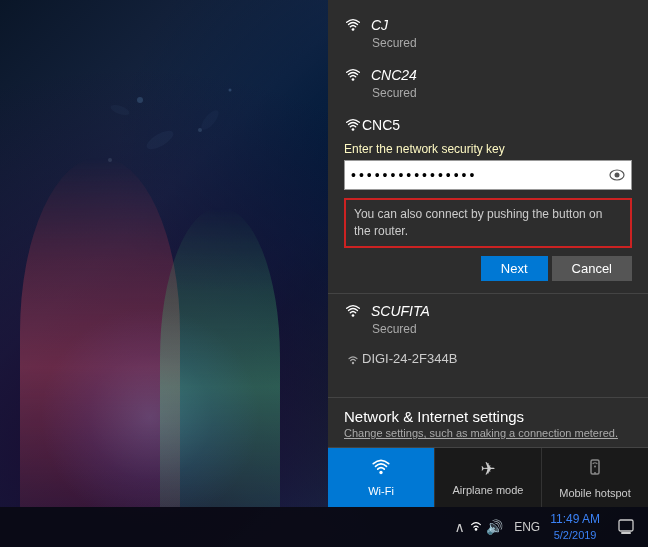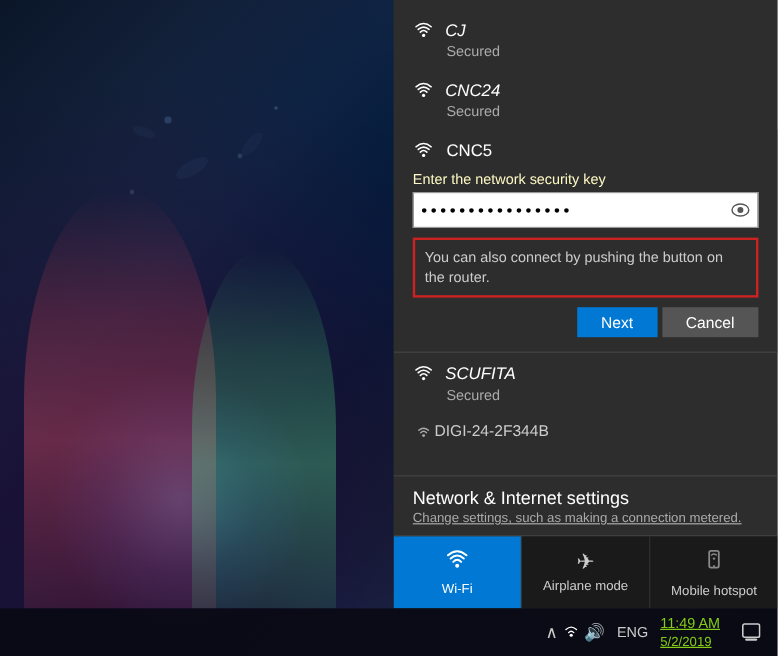--- a/index.html
+++ b/index.html
@@ -82,26 +82,25 @@
       display: flex;
       align-items: center;
       gap: 4px;
       margin-right: 4px;
     }
     .tray-icon {
       font-size: 14px;
       color: #ccc;
     }
     .taskbar-time {
-      text-align: left;
+      text-align: center;
       line-height: 1.3;
       font-size: 12px;
-      color: #84cc16;
+      color: #3b82f6;
       margin-right: 6px;
-      text-decoration: underline;
     }
     .taskbar-time .time { font-weight: 500; }
     .taskbar-time .date { font-size: 11px; }
     .taskbar-notification {
       width: 28px;
       height: 28px;
       display: flex;
       align-items: center;
       justify-content: center;
       color: #fff;
@@ -154,21 +153,21 @@
 
     
     .wifi-expanded {
       background: #2d2d2d;
       padding: 8px 16px 12px 16px;
       border-bottom: 1px solid #444;
     }
     .wifi-expanded-header {
       display: flex;
       align-items: center;
-      gap: 10px;
+      gap: 0;
       margin-bottom: 8px;
     }
     .wifi-expanded-name {
       font-size: 14px;
       font-weight: 500;
       color: #fff;
     }
     .wifi-label {
       font-size: 12px;
       color: #fef9c3;

